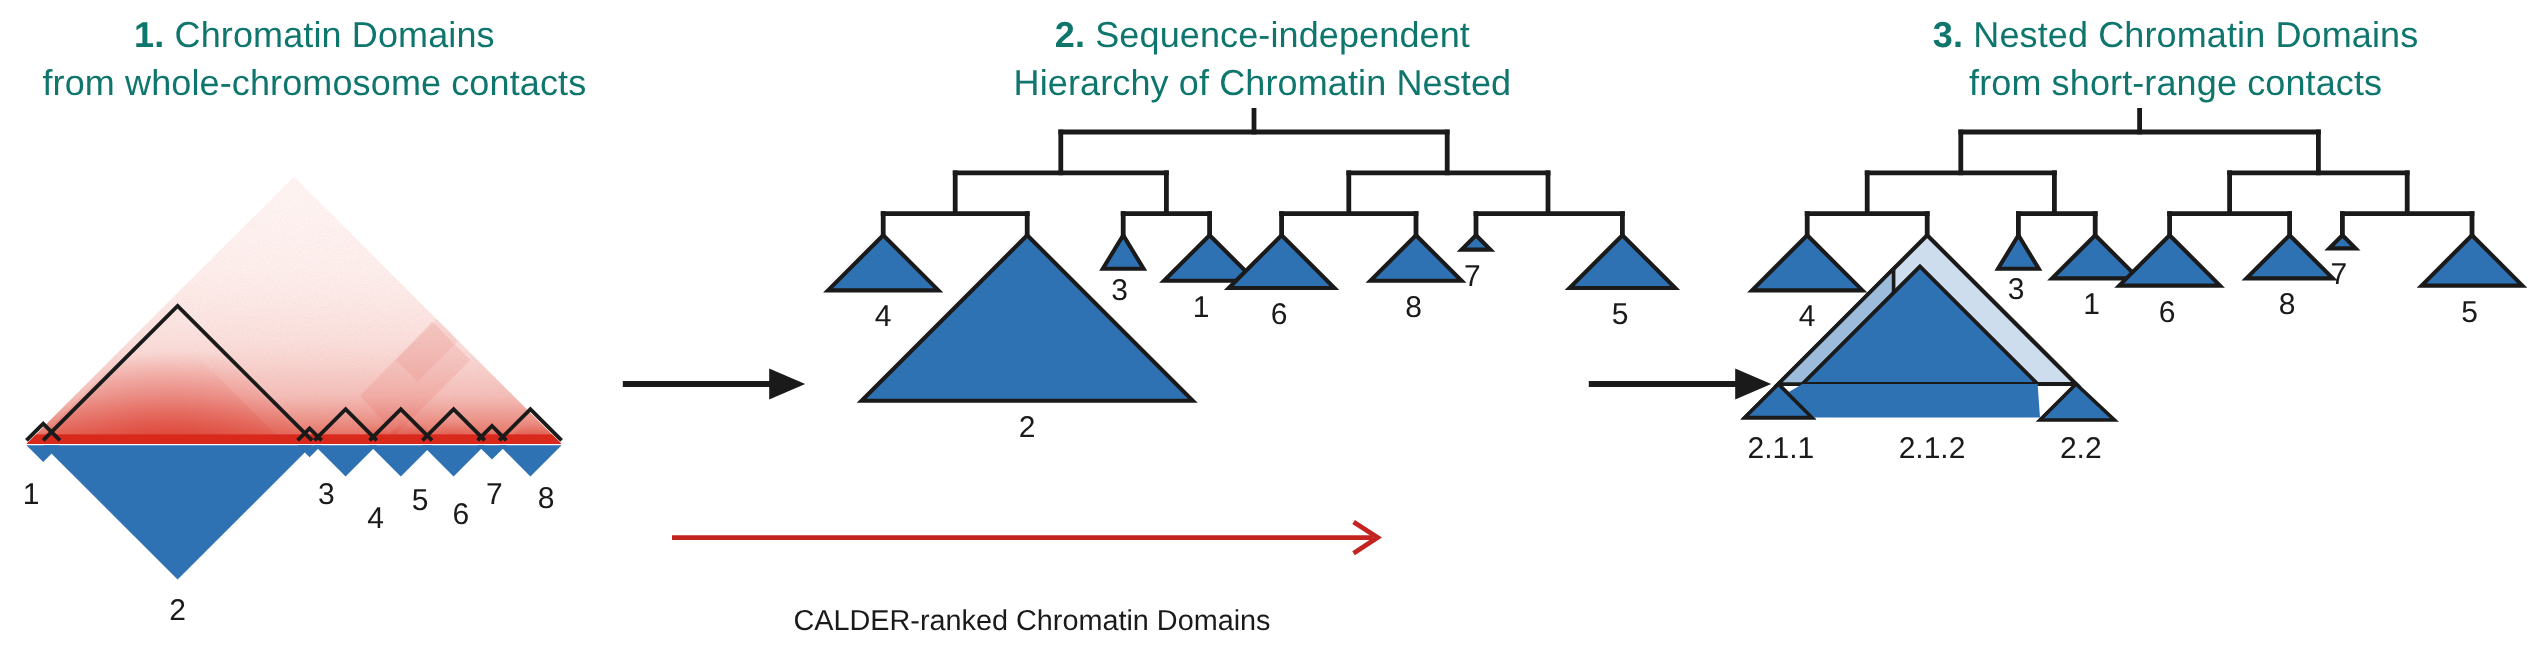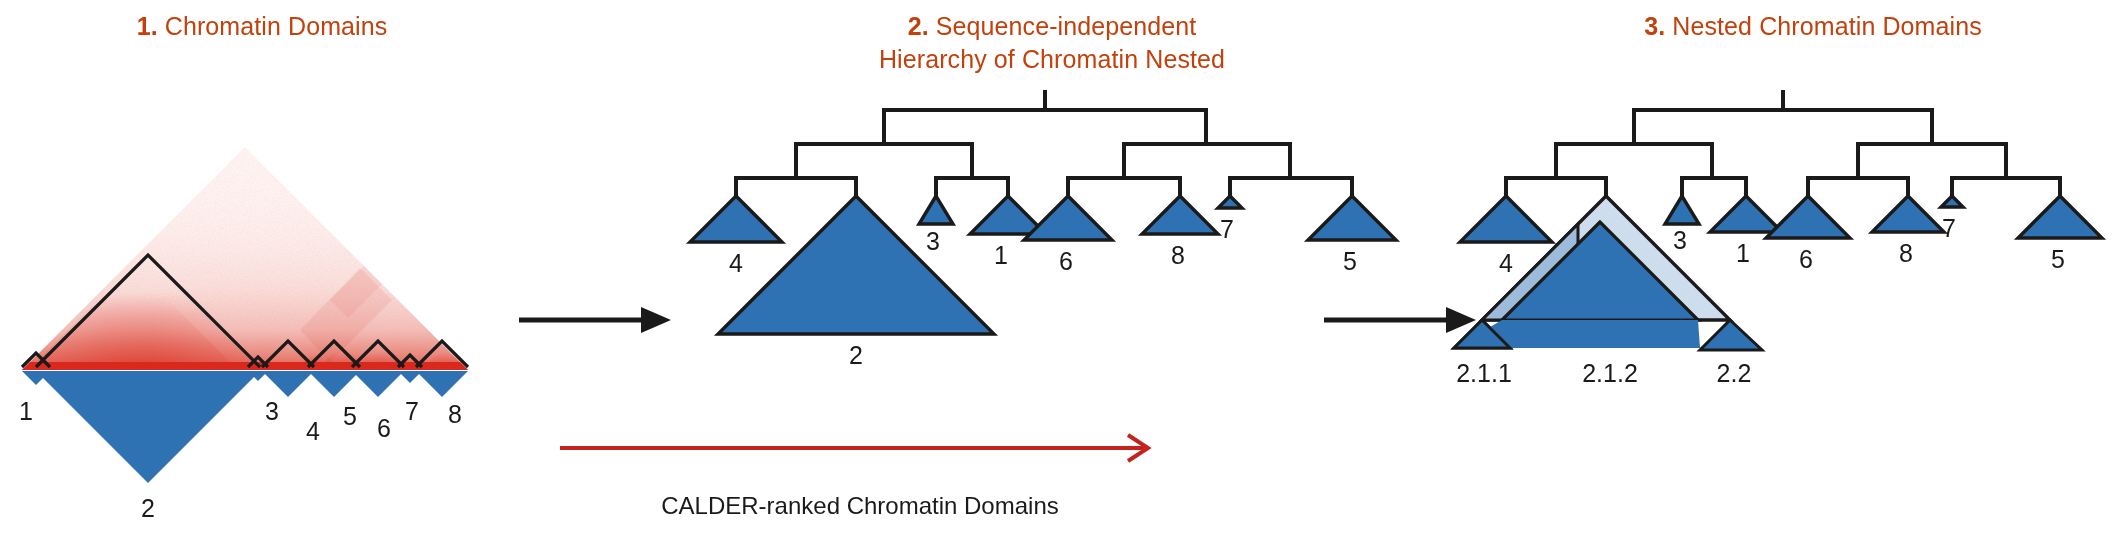--- a/index.html
+++ b/index.html
@@ -13,23 +13,23 @@
   .fig{position:absolute;inset:0;}
 
   .panel{position:absolute;top:0;height:538px;}
   #panel-1{left:0;width:520px;}
   #panel-2{left:700px;width:700px;text-decoration:underline;}
   #panel-3{left:1500px;width:622px;}
 
   .panel-title{
     position:absolute;left:4px;right:0;top:10px;
     text-align:center;
-    font-size:25px;line-height:1.32;
+    font-size:30px;line-height:1.32;
     letter-spacing:.1px;
-    color:#c2410c;
+    color:#0f766e;
     white-space:pre-line;
   }
   .panel-title b{font-weight:700;}
 
   .stage{position:absolute;left:0;top:0;width:100%;height:100%;}
   svg{display:block;overflow:visible;}
 
   .lbl{
     font-family:"Liberation Sans", sans-serif;
     font-size:25px;
@@ -40,29 +40,30 @@
   .arrow-mid{position:absolute;}
   #arrow-1-2{left:515px;top:300px;}
   #arrow-2-3{left:1320px;top:300px;}
 
   .rank-caption{
     position:absolute;
     left:0;right:0;
     text-align:center;
     font-size:24px;
     color:#1a1a1a;
+    margin-top:12px;
   }
 </style>
 </head>
 <body>
 
 <div class="fig">
 
   <div class="panel" id="panel-1">
-    <div class="panel-title"><b>1.</b> <span>Chromatin Domains</span><br></div>
+    <div class="panel-title"><b>1.</b> <span>Chromatin Domains</span><br><span>from whole-chromosome contacts</span></div>
 
     <svg class="stage" width="520" height="538" viewBox="0 0 520 538">
       <defs>
         <clipPath id="triClip">
           <polygon points="22,370 245,147 468,370"></polygon>
         </clipPath>
         <linearGradient id="hicFall" x1="0" y1="1" x2="0" y2="0">
           <stop offset="0%" stop-color="#d9291c" stop-opacity="0.95"></stop>
           <stop offset="7%" stop-color="#e05a4b" stop-opacity="0.80"></stop>
           <stop offset="18%" stop-color="#eb938a" stop-opacity="0.55"></stop>
@@ -221,21 +222,21 @@
 
     <div class="rank-caption" style="top:492px;left:-150px;width:620px;">CALDER-ranked Chromatin Domains</div>
   </div>
 
   <svg class="arrow-mid" id="arrow-2-3" width="160" height="40" viewBox="0 0 160 40">
     <line x1="4" y1="20" x2="128" y2="20" stroke="#1a1a1a" stroke-width="5"></line>
     <polygon points="126,7 156,20 126,33" fill="#1a1a1a"></polygon>
   </svg>
 
   <div class="panel" id="panel-3">
-    <div class="panel-title"><b>3.</b> <span>Nested Chromatin Domains</span><br></div>
+    <div class="panel-title"><b>3.</b> <span>Nested Chromatin Domains</span><br><span>from short-range contacts</span></div>
 
     <svg class="stage" width="622" height="538" viewBox="0 0 622 538">
 
       <g fill="none" stroke="#1a1a1a" stroke-width="4" stroke-linecap="square">
         <path d="M134,110 L432,110"></path>
         <path d="M283,110 L283,92"></path>
         <path d="M134,110 L134,144"></path>
         <path d="M432,110 L432,144"></path>
         <path d="M56,144 L212,144"></path>
         <path d="M56,144 L56,178"></path>

